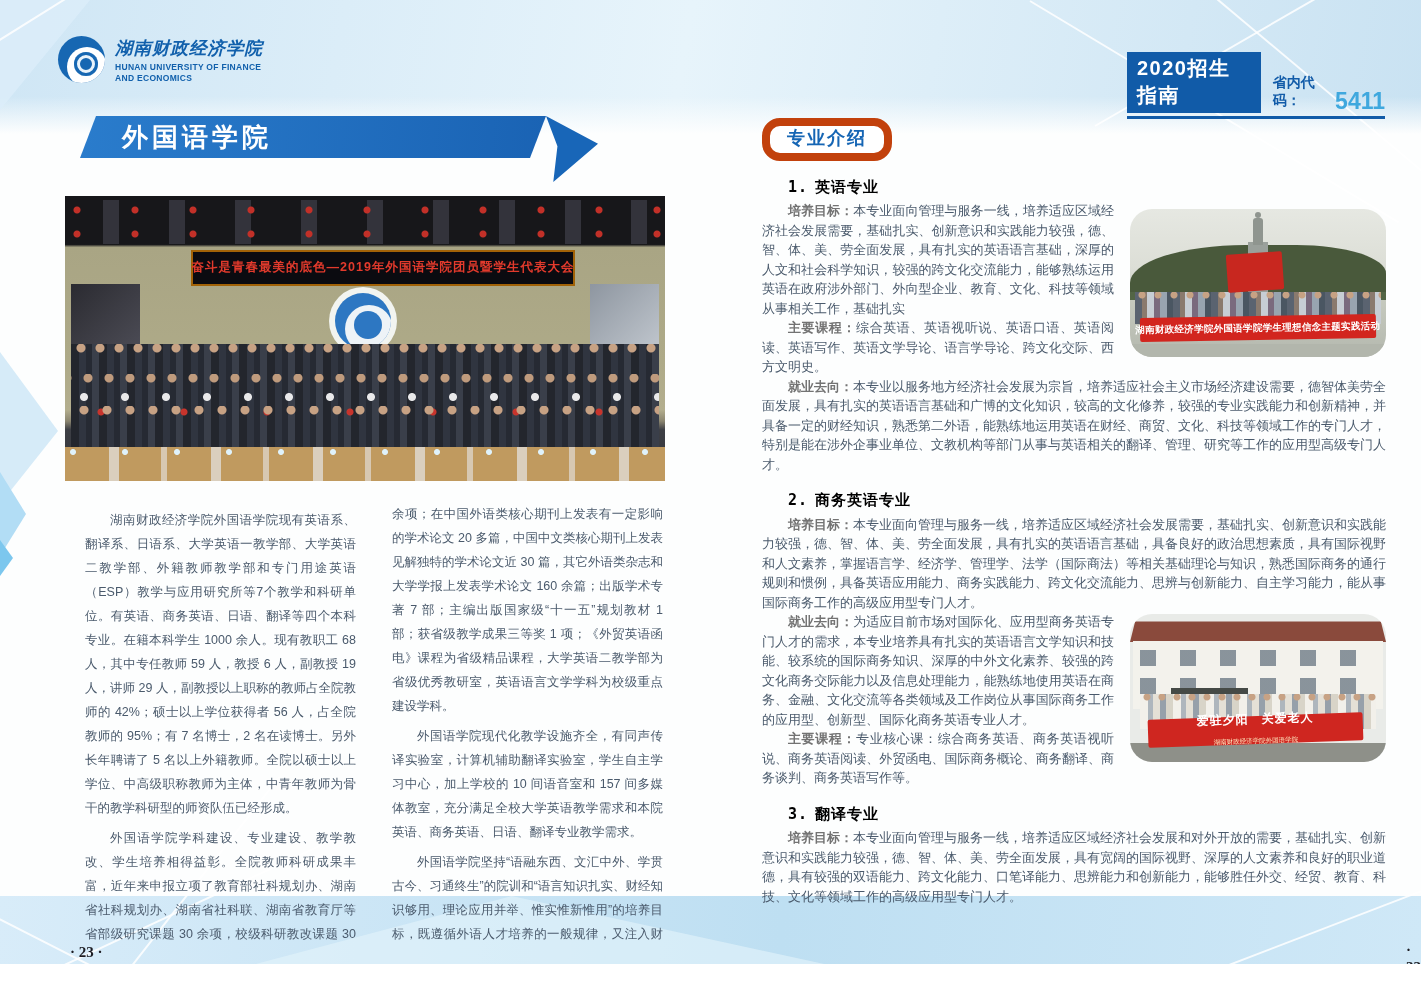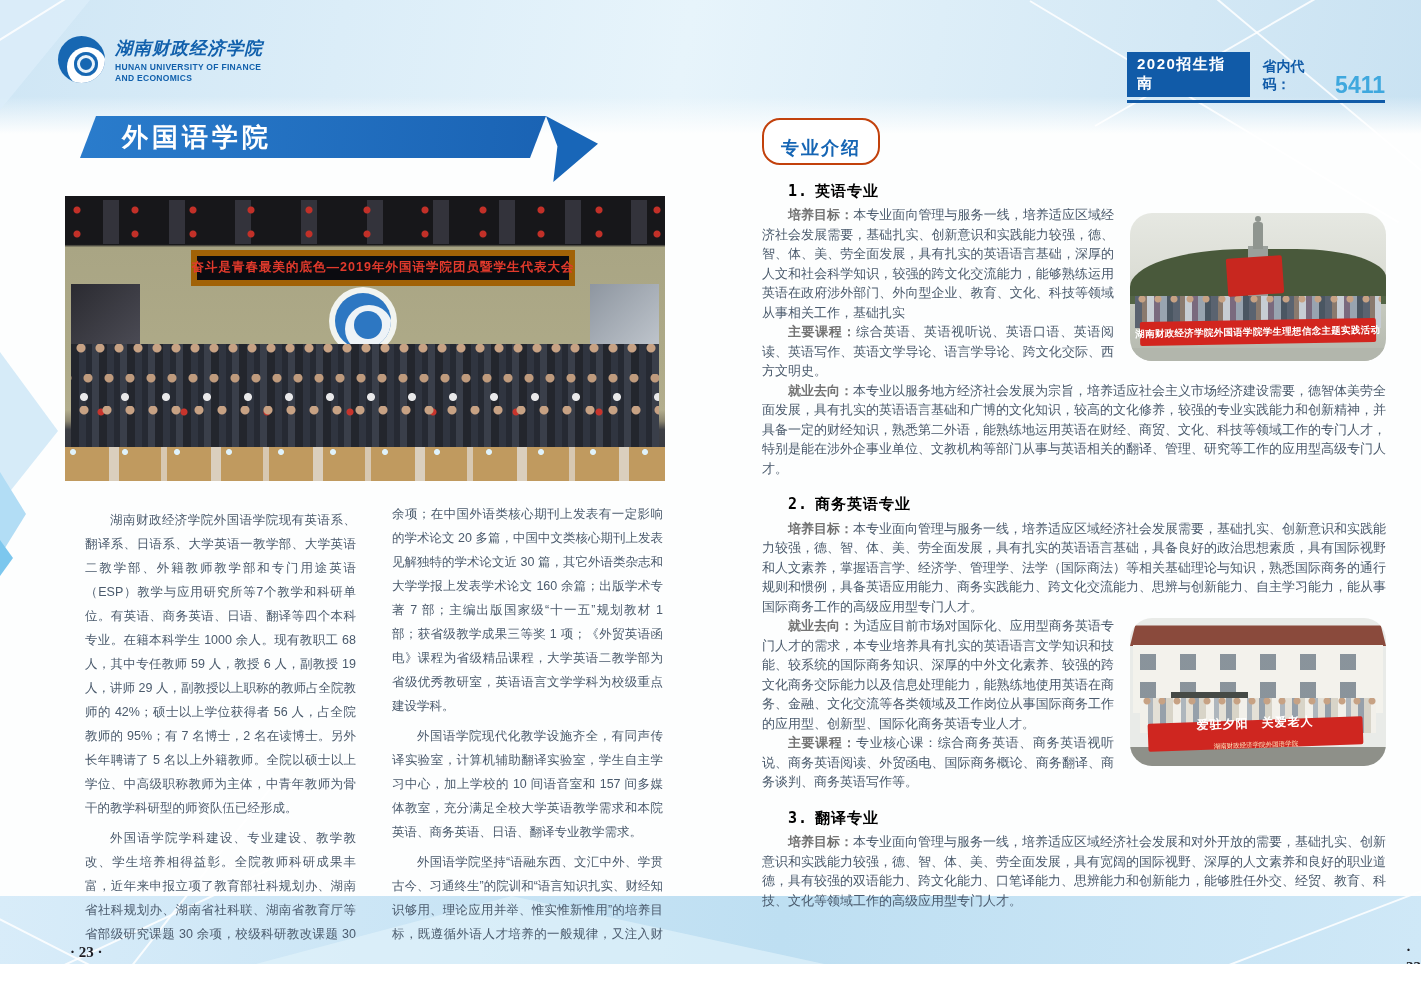--- a/index.html
+++ b/index.html
@@ -40,21 +40,21 @@
   
   .brand { position:absolute; left:58px; top:36px; display:flex; align-items:center; gap:10px; }
   .uni-logo { width:47px; height:47px; border-radius:50%; background:#1767b2; position:relative; overflow:hidden; flex:none; }
   .uni-logo::before { content:''; position:absolute; left:9px; top:11px; width:40px; height:40px; border-radius:50%; background:#fff; }
   .uni-logo::after  { content:''; position:absolute; left:16px; top:16px; width:24px; height:24px; border-radius:50%; background:#1767b2; box-shadow:inset 0 0 0 3px #1767b2, inset 0 0 0 6px #e9f3fb; }
   .uni-cn { font-family:"DejaVu Serif", serif; font-style:italic; font-weight:bold; color:#1160ac; font-size:17.5px; letter-spacing:1px; }
   .uni-en { font-size:8.5px; font-weight:bold; color:#1160ac; width:160px; line-height:10.5px; letter-spacing:.3px; margin-top:2px; }
 
   .guide { position:absolute; left:1127px; top:52px; width:258px; }
   .guide-row { display:flex; align-items:flex-end; }
-  .guide-badge { background:#115ba8; color:#fff; font-weight:bold; font-size:15px; padding:3px 10px 4px; letter-spacing:1.5px; }
+  .guide-badge { background:#115ba8; color:#fff; font-weight:bold; font-size:20px; padding:3px 10px 4px; letter-spacing:1.5px; }
   .code-label { color:#115ba8; font-weight:bold; font-size:14px; margin-left:12px; padding-bottom:3px; }
   .code-value { color:#3fa8de; font-weight:bold; font-size:23px; margin-left:4px; line-height:24px; }
   .guide-underline { margin-top:3px; height:3px; background:#115ba8; }
 
   
   .college-banner {
     position:absolute; left:80px; top:116px; width:466px; height:42px;
     background:linear-gradient(95deg,#2a7ccc,#1a63b4);
     clip-path:polygon(16px 0,100% 0,calc(100% - 16px) 100%,0 100%);
     display:flex; align-items:center; padding-left:42px; box-sizing:border-box;
@@ -64,21 +64,21 @@
 
   .main-photo { position:absolute; left:65px; top:196px; width:600px; height:285px; overflow:hidden; background:#a9a584; }
   .mp-wall { position:absolute; inset:0;
     background:linear-gradient(180deg,#17171a 0%,#17171a 17%,#a9a584 18%,#aeaa88 58%,#b3ae8e 75%,#8a8570 79%,#3d3f45 82%,#323439 100%); }
   .mp-lights { position:absolute; left:0; top:4px; right:0; height:44px;
     background-image:
       radial-gradient(circle 3px at 12px 10px, #c23028 3px, transparent 4px),
       repeating-linear-gradient(90deg, transparent 0 38px, #33333b 38px 54px, transparent 54px 66px);
     background-size:58px 24px, auto; background-repeat:repeat, repeat; }
   .mp-led { position:absolute; left:21%; top:19%; width:64%; height:12.5%;
-    background:#0b0b10; border:6px solid #a16207; box-sizing:border-box;
+    background:#0b0b10; border:2px solid #a16207; box-sizing:border-box;
     display:flex; align-items:center; justify-content:center; }
   .mp-led span { color:#e23a2c; font-weight:bold; font-size:12.5px; letter-spacing:1px; white-space:nowrap; }
   .mp-screen { position:absolute; top:31%; width:11.5%; height:29%; background:linear-gradient(135deg,#2b2b31,#50505a); }
   .mp-screen.left { left:1%; }
   .mp-screen.right { right:1%; background:linear-gradient(135deg,#8e96a0,#c6ccd3); }
   .mp-wall-logo { position:absolute; left:44%; top:32%; width:68px; height:68px; border-radius:50%;
     background:#f2f4f0; display:flex; align-items:center; justify-content:center; }
   .mp-wall-logo i { display:block; width:56px; height:56px; border-radius:50%; background:#2d77c2; position:relative; overflow:hidden; }
   .mp-wall-logo i::before { content:''; position:absolute; left:10px; top:12px; width:48px; height:48px; border-radius:50%; background:#eef3f7; }
   .mp-wall-logo i::after { content:''; position:absolute; left:19px; top:18px; width:28px; height:28px; border-radius:50%; background:#2d77c2; }
@@ -106,22 +106,22 @@
   }
   .body-columns p { margin:6px; text-indent:2em; }
 
   .pn { position:absolute; font-weight:bold; color:#1c1c22; font-size:15px; font-family:"Liberation Serif", serif; }
   .pn-left { left:70px; top:944px; }
   .pn-right { left:1364px; top:942px;margin-left:42px; }
 
   
   .right-page { position:absolute; left:762px; top:118px; width:624px;
     color:#4a5a6c; font-size:13px; line-height:19.5px; text-align:justify; }
-  .intro-badge { display:inline-block; border:2px solid #c2410c; color:#1565b4;
-    font-size:18px; font-weight:bold; border-radius:18px; padding:19px 17px 4px;
+  .intro-badge { display:inline-block; border:8px solid #c2410c; color:#1565b4;
+    font-size:18px; font-weight:bold; border-radius:18px; padding:3px 17px 4px;
     letter-spacing:2px; background:#ffffff; }
   .major h2 { color:#000000; font-size:15px; margin:16px 0 4px; padding-left:26px; letter-spacing:1px; }
   .major h2 .num { margin-right:7px; font-family:"DejaVu Sans Mono", monospace; }
   .mp-p { margin:0; text-indent:2em; }
   .mp-p b { color:#737373; }
   .clear { clear:both; }
   .major-photo { float:right; width:256px; height:148px; border-radius:22px;
     margin:8px 0 6px 16px; position:relative; overflow:hidden; }
   .major-photo.second { margin-top:2px; }
 

